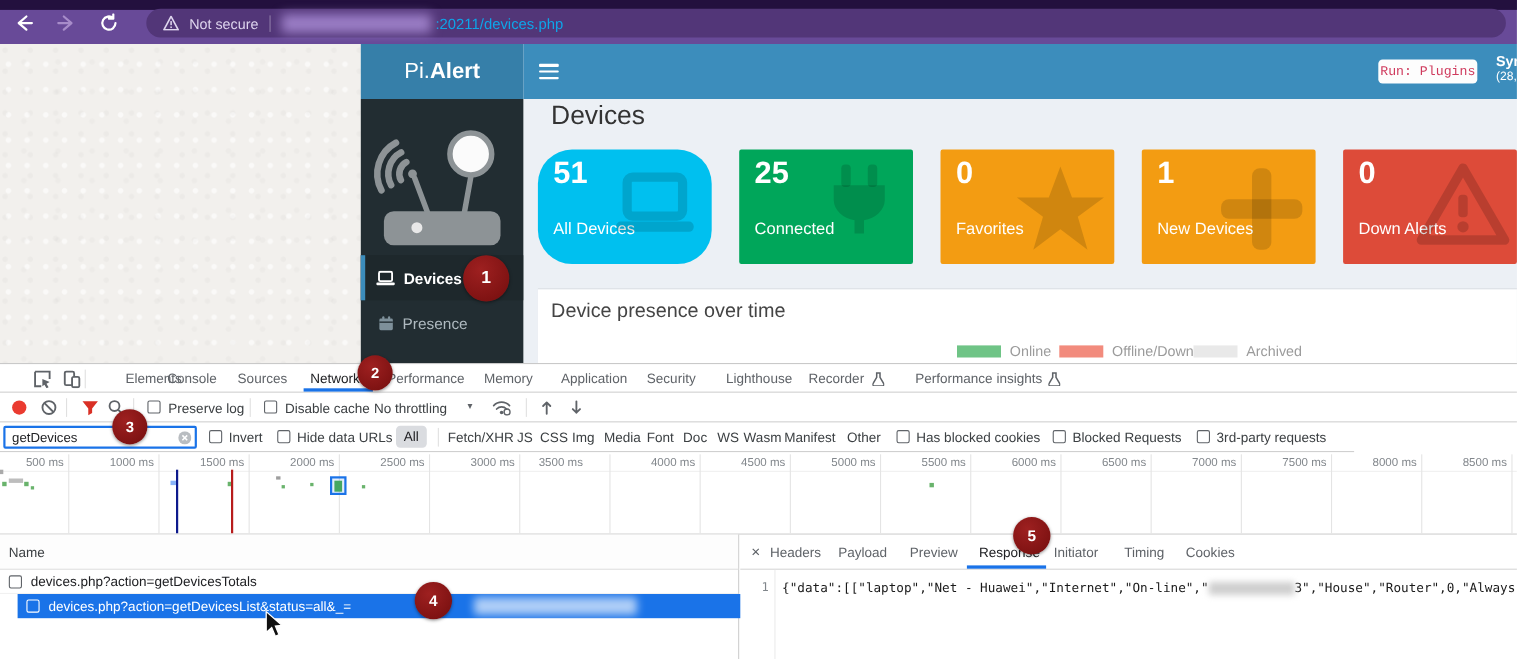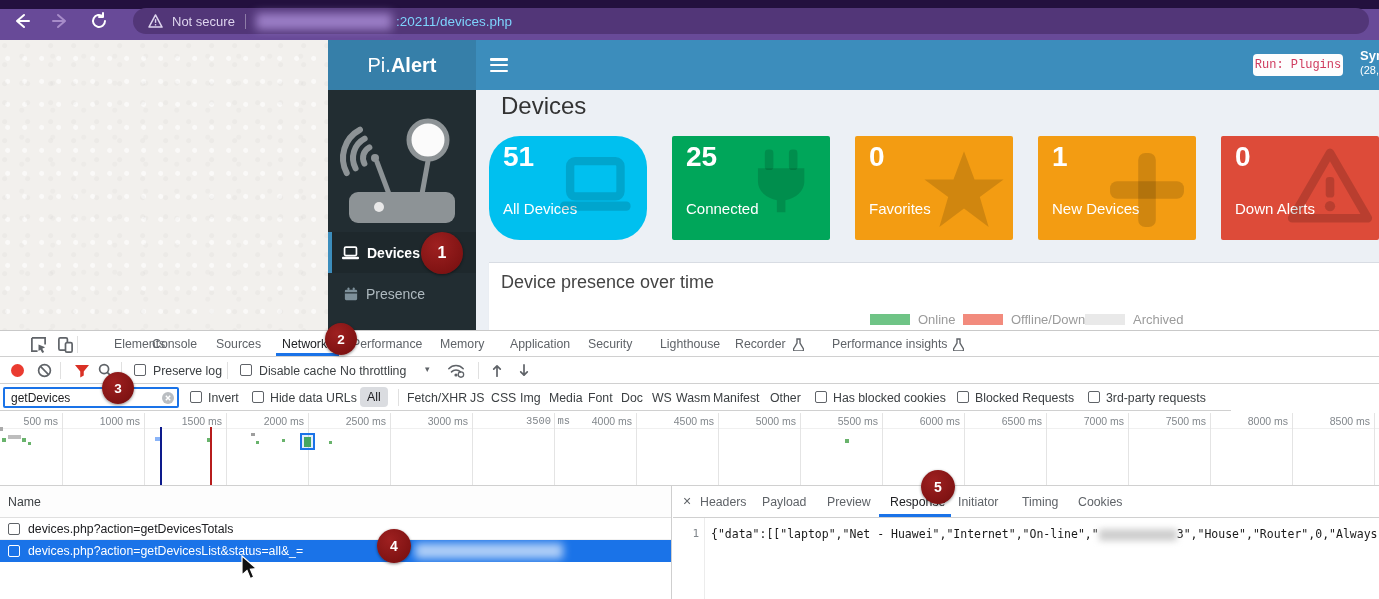--- a/index.html
+++ b/index.html
@@ -7,21 +7,21 @@
   .screen { position:relative; width:1379px; height:599px; overflow:hidden; background:#fff; }
 
   
   .chrome { position:absolute; left:0; top:0; width:1379px; height:40px; background:#684a98; }
   .chrome-topstrip { position:absolute; left:0; top:0; right:0; height:9px; background:#23103e; }
   .nav-ic { position:absolute; top:12px; width:18px; height:18px; }
   .addr { position:absolute; left:133px; top:8px; width:1236px; height:26px; background:#523678; border-radius:13px; display:flex; align-items:center; padding-left:15px; color:#ded5ee; font-size:13px; }
   .addr .warn { margin-right:9px; }
   .addr .sep { width:1px; height:15px; background:rgba(255,255,255,.35); margin:0 10px; }
   .blurhost { width:136px; height:17px; background:#9b7ec6; border-radius:2px; filter:blur(5px); }
-  .addr .url { color:#7dd3fc; font-size:13.5px; margin-left:4px; }
+  .addr .url { color:#0ea5e9; font-size:13.5px; margin-left:4px; }
 
   
   .wallpaper { position:absolute; left:0; top:40px; width:328px; height:290px;
     background-color:#f2f0ed;
     background-image:radial-gradient(circle at 20% 30%, rgba(0,0,0,.025) 0 2px, transparent 3px),
                      radial-gradient(circle at 70% 60%, rgba(0,0,0,.02) 0 2px, transparent 3px),
                      radial-gradient(circle at 45% 80%, rgba(255,255,255,.6) 0 2px, transparent 3px);
     background-size:23px 19px, 31px 27px, 17px 23px; }
   .app-logo { position:absolute; left:328px; top:40px; width:148px; height:50px; background:#367fa9; color:#fff; display:flex; align-items:center; justify-content:center; font-size:20px; }
   .app-nav { position:absolute; left:476px; top:40px; width:903px; height:50px; background:#3c8dbc; }
@@ -77,21 +77,21 @@
   .wline { position:absolute; top:16px; bottom:0; width:2px; }
   .wsel { position:absolute; border:2px solid #1a73e8; background:rgba(26,115,232,.12); }
 
   .dt-bottom { position:absolute; left:0; top:155px; width:1379px; height:114px; }
   .req-pane { position:absolute; left:0; top:0; width:672px; height:114px; border-right:1px solid #cfcfcf; }
   .req-header { position:absolute; left:0; top:0; width:100%; height:32px; background:#fdfdfd; border-bottom:1px solid #e0e0e0; color:#3c4043; }
   .req-header span { position:absolute; left:8px; top:9px; }
   .req-row { position:absolute; left:0; width:100%; height:22px; color:#202124; }
   .req-row .txt { position:absolute; left:28px; top:4px; white-space:nowrap; }
   .r0 { top:32px; border-bottom:1px solid #f1f1f1; }
-  .r1 { top:54px; background:#1a73e8; color:#fff; }
+  .r1 { top:54px; background:#1a73e8; color:#fff;margin-left:16px; }
   .rowblur { position:absolute; left:415px; top:3px; width:148px; height:16px; background:rgba(255,255,255,.65); filter:blur(4px); border-radius:2px; }
 
   .det-pane { position:absolute; left:673px; top:0; width:706px; height:114px; }
   .det-tabs { position:absolute; left:0; top:0; width:100%; height:32px; border-bottom:1px solid #d0d0d0; }
   .det-close { position:absolute; left:10px; top:7px; font-size:14px; color:#5f6368; }
   .dtab2 { position:absolute; top:9px; white-space:nowrap; }
   .d0{left:27px;} .d1{left:89px;} .d2{left:154px;} .d3{left:217px; color:#202124;} .d4{left:285px;} .d5{left:349px;} .d6{left:405px;}
   .resp-underline { position:absolute; left:206px; bottom:0; width:72px; height:3px; background:#1a73e8; }
   .det-content { position:absolute; left:0; top:32px; width:100%; height:82px; background:#fff; }
   .lineno { position:absolute; left:8px; top:9px; width:18px; text-align:right; font-family:"DejaVu Sans Mono","Liberation Mono",monospace; font-size:11px; color:#80868b; }
@@ -363,21 +363,21 @@
           <span class="tick" style="left: 64px;">1000 ms</span>
           <div class="grid" style="left: 226px;"></div>
           <span class="tick" style="left: 146px;">1500 ms</span>
           <div class="grid" style="left: 308px;"></div>
           <span class="tick" style="left: 228px;">2000 ms</span>
           <div class="grid" style="left: 390px;"></div>
           <span class="tick" style="left: 310px;">2500 ms</span>
           <div class="grid" style="left: 472px;"></div>
           <span class="tick" style="left: 392px;">3000 ms</span>
           <div class="grid" style="left: 554px;"></div>
-          <span class="tick" style="left: 494px; font-family: Liberation Mono, monospace;">3500 ms</span>
+          <span class="tick" style="left: 454px;">3500 ms</span>
           <div class="grid" style="left: 636px;"></div>
           <span class="tick" style="left: 556px;">4000 ms</span>
           <div class="grid" style="left: 718px;"></div>
           <span class="tick" style="left: 638px;">4500 ms</span>
           <div class="grid" style="left: 800px;"></div>
           <span class="tick" style="left: 720px;">5000 ms</span>
           <div class="grid" style="left: 882px;"></div>
           <span class="tick" style="left: 802px;">5500 ms</span>
           <div class="grid" style="left: 964px;"></div>
           <span class="tick" style="left: 884px;">6000 ms</span>

